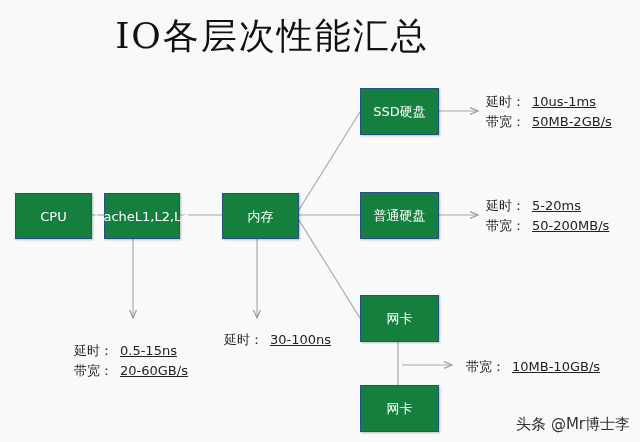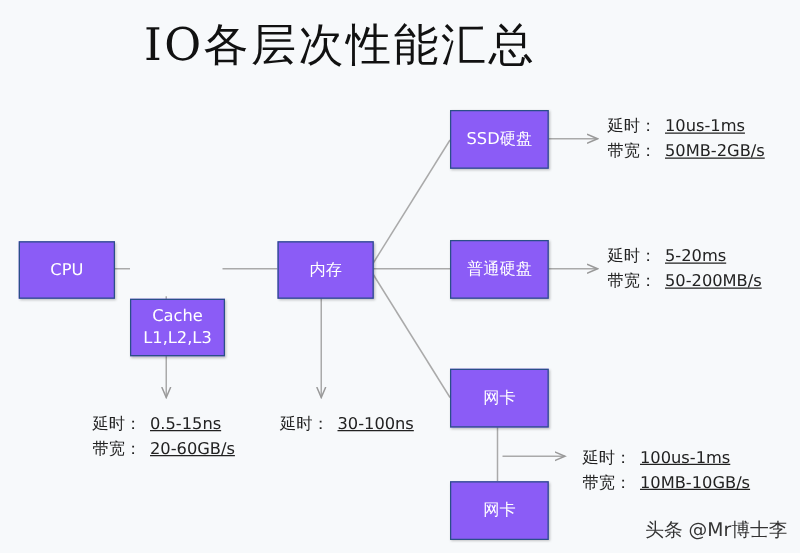--- a/index.html
+++ b/index.html
@@ -1,21 +1,21 @@
 <!DOCTYPE html>
 <html><head>
 <meta charset="utf-8">
 <style>
   html, body { margin:0; padding:0; }
   body { width:640px; height:442px; background:#f7f9fb; position:relative; overflow:hidden;
          font-family:"DejaVu Sans","Liberation Sans",sans-serif; }
   .title { position:absolute; left:0; top:12px; width:544px; text-align:center;
            font-family:"DejaVu Serif","Liberation Serif",serif; font-size:36px; color:#111; letter-spacing:2px; }
   svg.lines { position:absolute; left:0; top:0; }
-  .box { position:absolute; background:#8b5cf6; border:1px solid #2a4f88; color:#fff;
+  .box { position:absolute; background:#15803d; border:1px solid #2a4f88; color:#fff;
          display:flex; align-items:center; justify-content:center; text-align:center;
          font-size:13px; line-height:17px; box-shadow:1px 1px 2px rgba(0,0,0,0.25); }
   .info { position:absolute; font-size:13px; color:#222; line-height:20px;text-decoration:underline; }
   .info .row span.k { display:inline-block; width:46px; }
   .wm { position:absolute; right:10px; bottom:8px; font-size:15px; color:#333; }
 </style>
 </head>
 <body>
 
 <div class="title">IO各层次性能汇总</div>
@@ -43,53 +43,52 @@
 
     <line x1="437" y1="111" x2="478" y2="111" marker-end="url(#arr)"></line>
     <line x1="437" y1="215" x2="478" y2="215" marker-end="url(#arr)"></line>
     <line x1="402" y1="365" x2="452" y2="365" marker-end="url(#arr)"></line>
   </g>
 </svg>
 
 <div class="box" style="left:15px;top:193px;width:75px;height:44px;">
   <span>CPU</span>
 </div>
-<div class="box" style="left:104px;top:193px;width:74px;height:44px;flex-direction:column;margin-top:46px;">
+<div class="box" style="left:104px;top:193px;width:74px;height:44px;flex-direction:row;">
   <span>Cache</span>
   <span>L1,L2,L3</span>
 </div>
 <div class="box" style="left:222px;top:193px;width:75px;height:44px;">
   <span>内存</span>
 </div>
 <div class="box" style="left:360px;top:88px;width:77px;height:45px;">
   <span>SSD硬盘</span>
 </div>
 <div class="box" style="left:360px;top:192px;width:77px;height:45px;">
   <span>普通硬盘</span>
 </div>
 <div class="box" style="left:360px;top:295px;width:77px;height:45px;">
   <span>网卡</span>
 </div>
 <div class="box" style="left:360px;top:385px;width:77px;height:45px;">
   <span>网卡</span>
 </div>
 
-<div class="info" style="left:74px;top:330px;">
+<div class="info" style="left:74px;top:341px;">
   <div class="row"><span class="k">延时：</span><span>0.5-15ns</span></div>
   <div class="row"><span class="k">带宽：</span><span>20-60GB/s</span></div>
 </div>
 <div class="info" style="left:224px;top:330px;">
   <div class="row"><span class="k">延时：</span><span>30-100ns</span></div>
 </div>
 <div class="info" style="left:486px;top:92px;">
   <div class="row"><span class="k">延时：</span><span>10us-1ms</span></div>
   <div class="row"><span class="k">带宽：</span><span>50MB-2GB/s</span></div>
 </div>
 <div class="info" style="left:486px;top:196px;">
   <div class="row"><span class="k">延时：</span><span>5-20ms</span></div>
   <div class="row"><span class="k">带宽：</span><span>50-200MB/s</span></div>
 </div>
 <div class="info" style="left:466px;top:357px;">
-  <div class="row"><span class="k">延时：</span><span>100us-1ms</span></div>
   <div class="row"><span class="k">带宽：</span><span>10MB-10GB/s</span></div>
 </div>
 
 <div class="wm">头条 @Mr博士李</div>
 
 </body></html>

